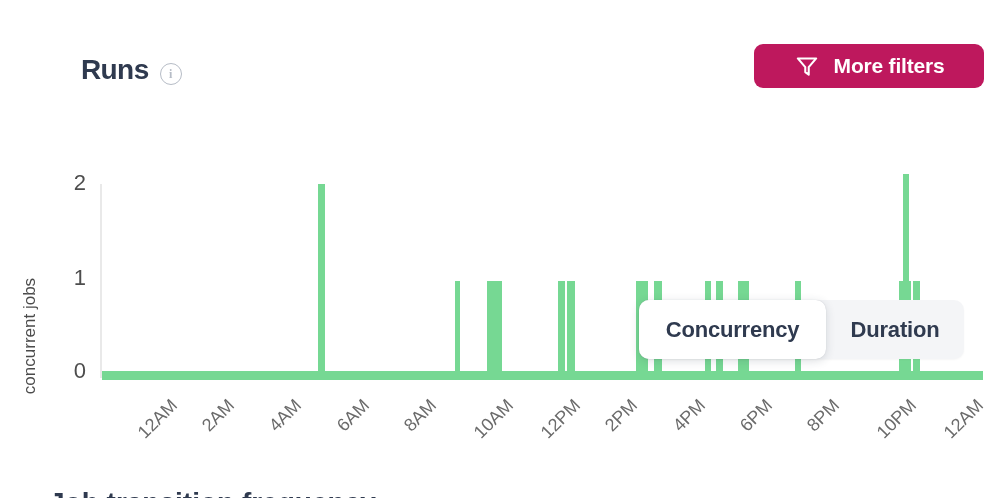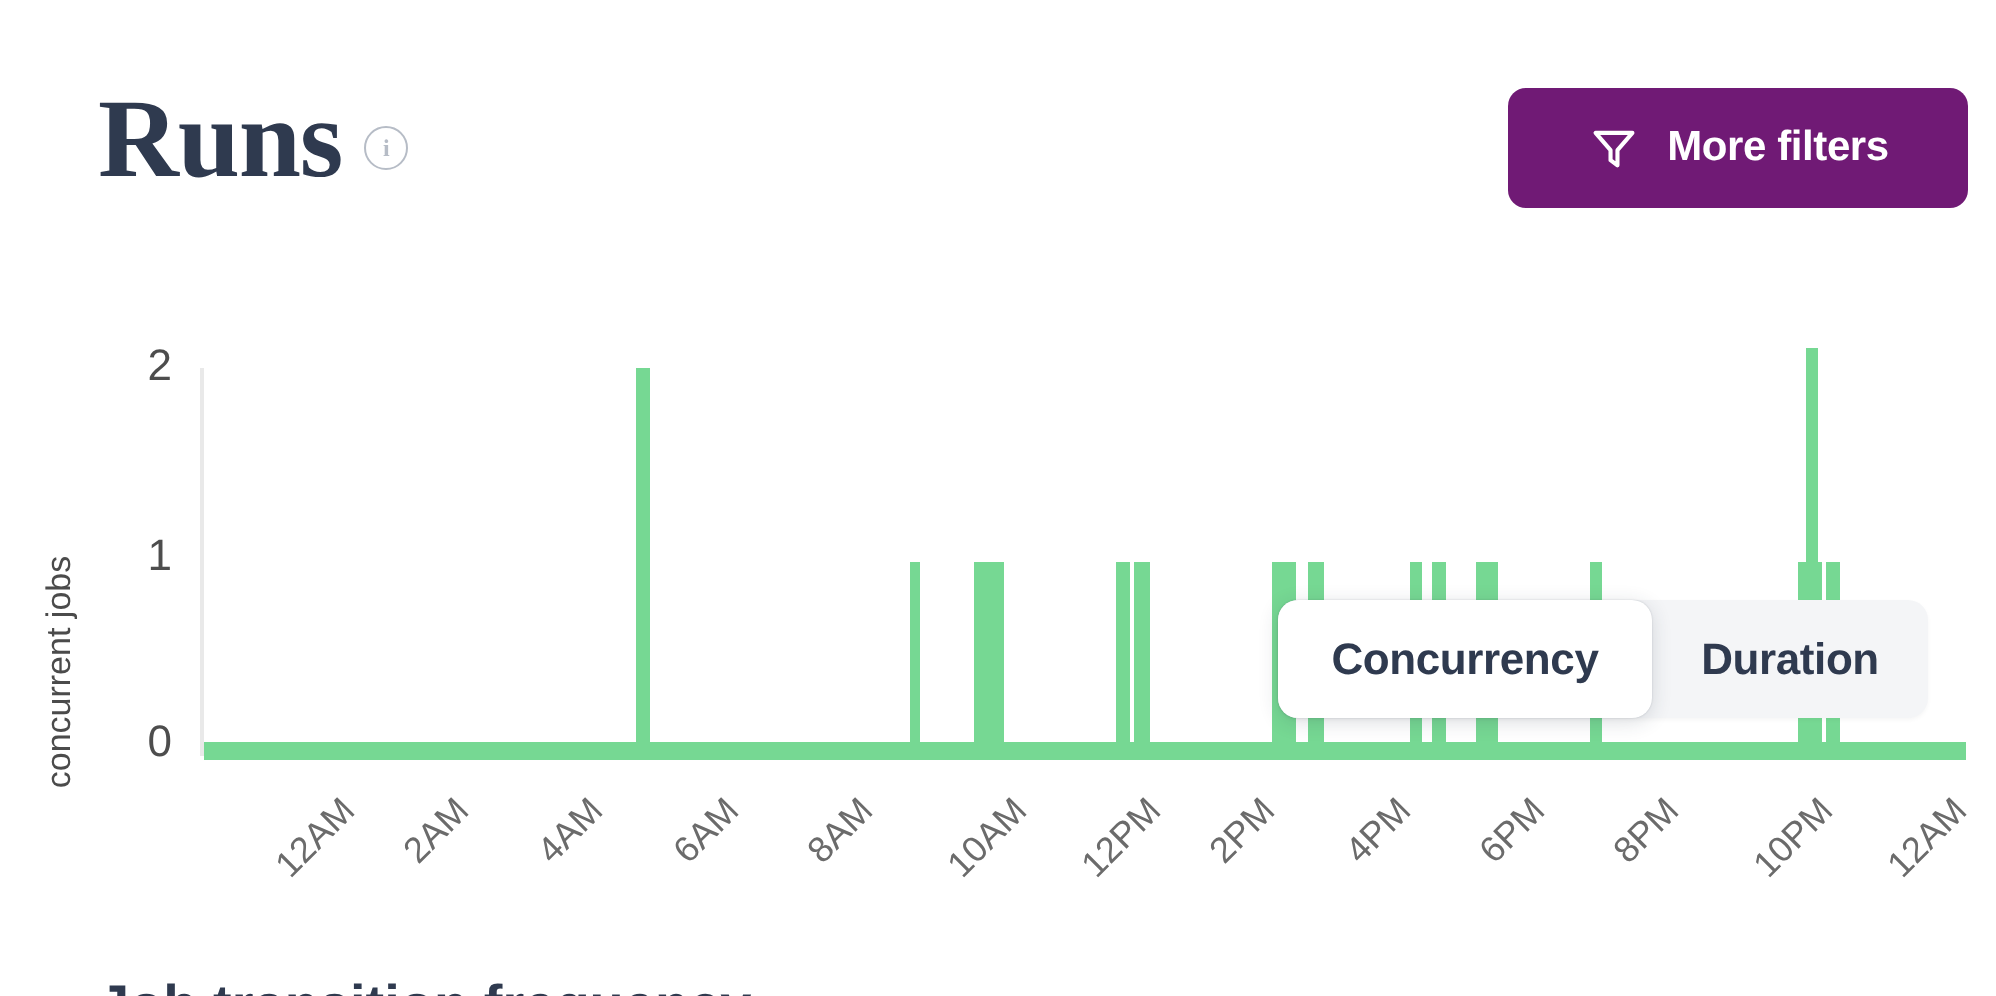--- a/index.html
+++ b/index.html
@@ -14,37 +14,38 @@
 
   
   .header{
     position:absolute;left:0;top:0;width:998px;height:130px;
   }
   .page-title-wrap{
     position:absolute;left:49px;top:46px;
     display:flex;align-items:center;gap:11px;
   }
   .page-title{
-    font-size:56px;line-height:48px;font-weight:700;
+    font-size:28px;line-height:48px;font-weight:700;
     color:#2f3a4f;letter-spacing:-0.6px;
-    font-family:Liberation Serif, serif;
+    font-family:Liberation Sans, sans-serif;
+    margin-left:32px;
   }
   .info-icon{
     width:20px;height:20px;border-radius:50%;
     border:1.6px solid #b6bcc6;
     display:flex;align-items:center;justify-content:center;
     color:#b6bcc6;font-size:12px;font-weight:700;
     font-family:"Liberation Serif", serif;
     margin-top:8px;
   }
 
   .more-filters-btn{
     position:absolute;left:754px;top:44px;
-    width:230px;height:60px;
-    background:#701a75;
+    width:230px;height:44px;
+    background:#be185d;
     border:none;border-radius:9px;
     display:flex;align-items:center;justify-content:center;gap:14px;
     cursor:pointer;padding:0;
   }
   .more-filters-btn .label{
     color:#ffffff;font-size:21px;font-weight:700;
     font-family:"Liberation Sans", sans-serif;
     letter-spacing:-0.2px;
   }
   .funnel-icon{width:26px;height:26px;display:block;}

